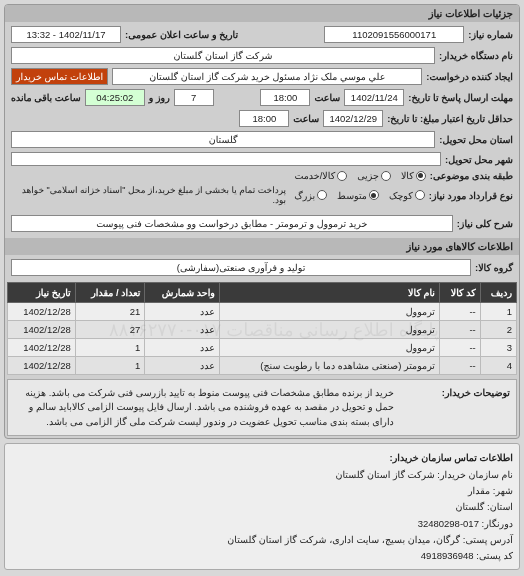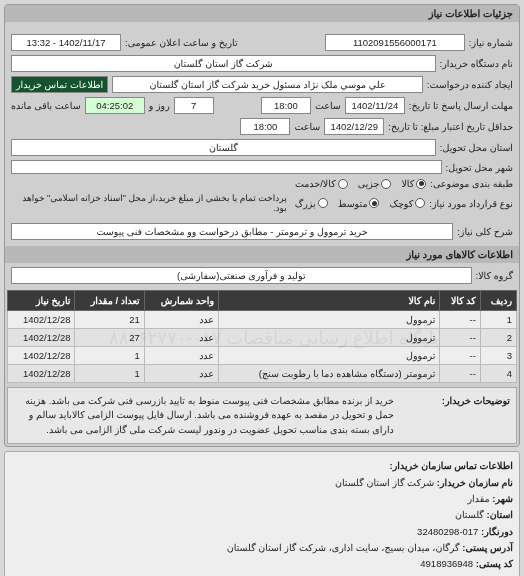--- a/index.html
+++ b/index.html
@@ -18,45 +18,45 @@
   border-radius: 4px;
   margin-bottom: 4px;
   padding: 2px;
 }
 .panel-title {
   background: #b8b8b8;
   padding: 3px 6px;
   font-weight: bold;
   font-size: 10px;
   border-radius: 3px 3px 0 0;
-  margin: -2px -2px 10px -2px;
+  margin: -2px -2px 2px -2px;
 }
 .row {
   display: flex;
   align-items: center;
   padding: 2px 4px;
   gap: 4px;
 }
 .label {
-  font-weight: normal;
+  font-weight: bold;
   white-space: nowrap;
   font-size: 9.5px;
 }
 .field {
   background: #fff;
   border: 1px solid #888;
   padding: 2px 4px;
   font-size: 9.5px;
   min-width: 60px;
   display: inline-block;
   text-align: center;
 }
 .field.wide { flex: 1; }
 .field.dark {
-  background: #14532d;
+  background: #c2410c;
   color: #fff;
 }
 .section-header {
   background: #b8b8b8;
   padding: 3px 6px;
   font-weight: bold;
   font-size: 10px;
   margin: 4px -2px 2px -2px;
 }
 .radio-group {
@@ -112,21 +112,21 @@
   font-size: 9.5px;
   line-height: 1.6;
   border: 1px solid #aaa;
   border-radius: 3px;
 }
 .contact-block .hdr {
   font-weight: bold;
   margin-bottom: 2px;
 }
 .contact-row { margin-top: 1px; }
-.contact-row b { font-weight: bold; }
+.contact-row b { font-weight: normal; }
 .watermark {
   position: relative;
 }
 .wm-text {
   position: absolute;
   top: 40%;
   left: 20%;
   font-size: 18px;
   color: rgba(0,0,0,0.06);
   transform: rotate(0deg);
@@ -271,21 +271,21 @@
             <td>3</td>
             <td>--</td>
             <td style="text-align: right;">ترموول</td>
             <td>عدد</td>
             <td>1</td>
             <td>1402/12/28</td>
           </tr>
           <tr class="alt">
             <td>4</td>
             <td>--</td>
-            <td style="text-align: right;">ترمومتر (دستگاه مشاهده دما با رطوبت سنج)</td>
+            <td style="text-align: right;">ترمومتر (صنعتی مشاهده دما با رطوبت سنج)</td>
             <td>عدد</td>
             <td>1</td>
             <td>1402/12/28</td>
           </tr>
         </tbody>
     </table>
   </div>
 
   <div class="note-box">
     <span class="note-label">توضیحات خریدار:</span>

